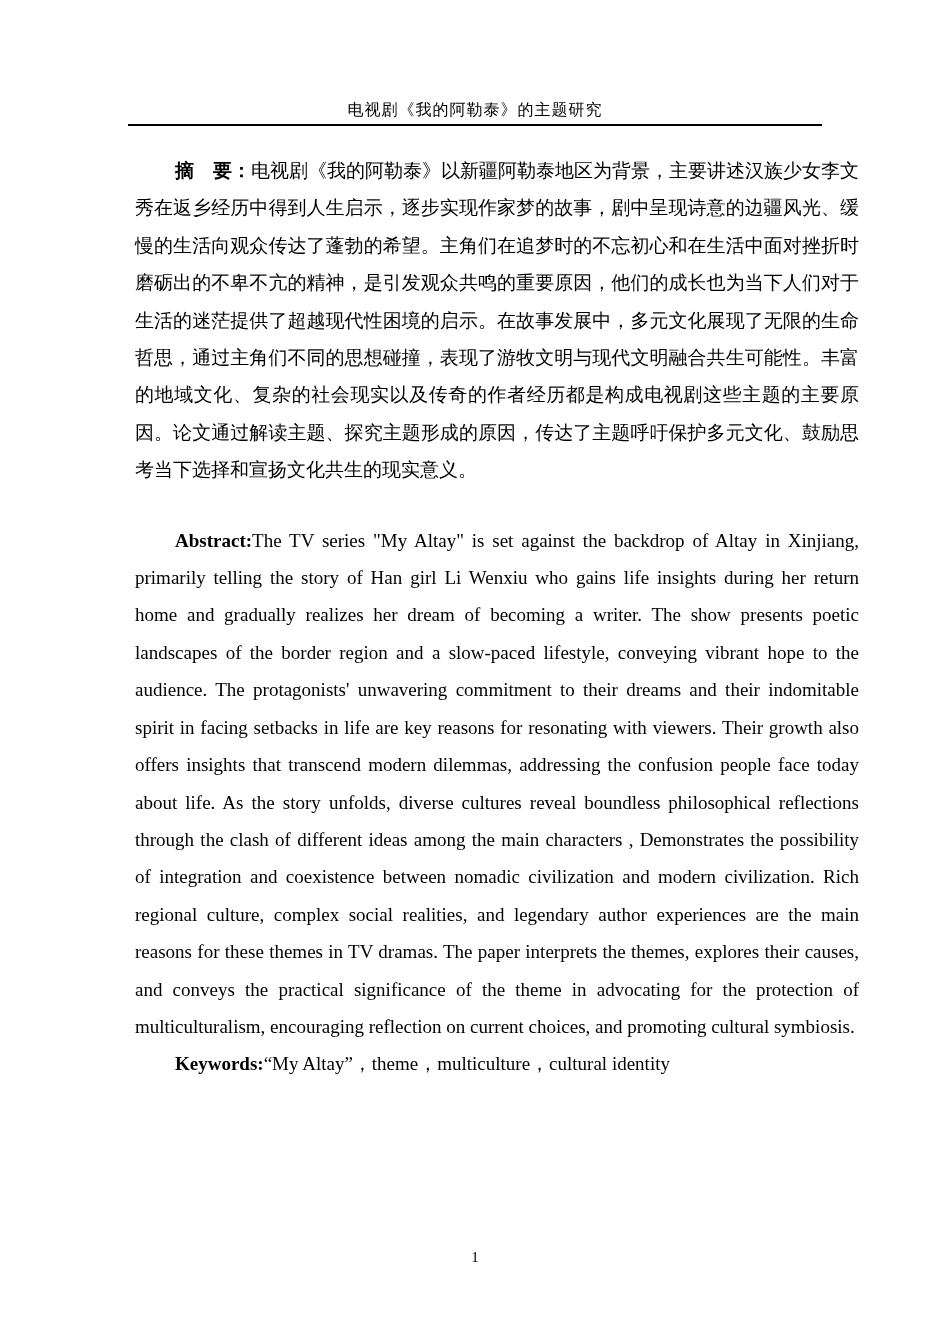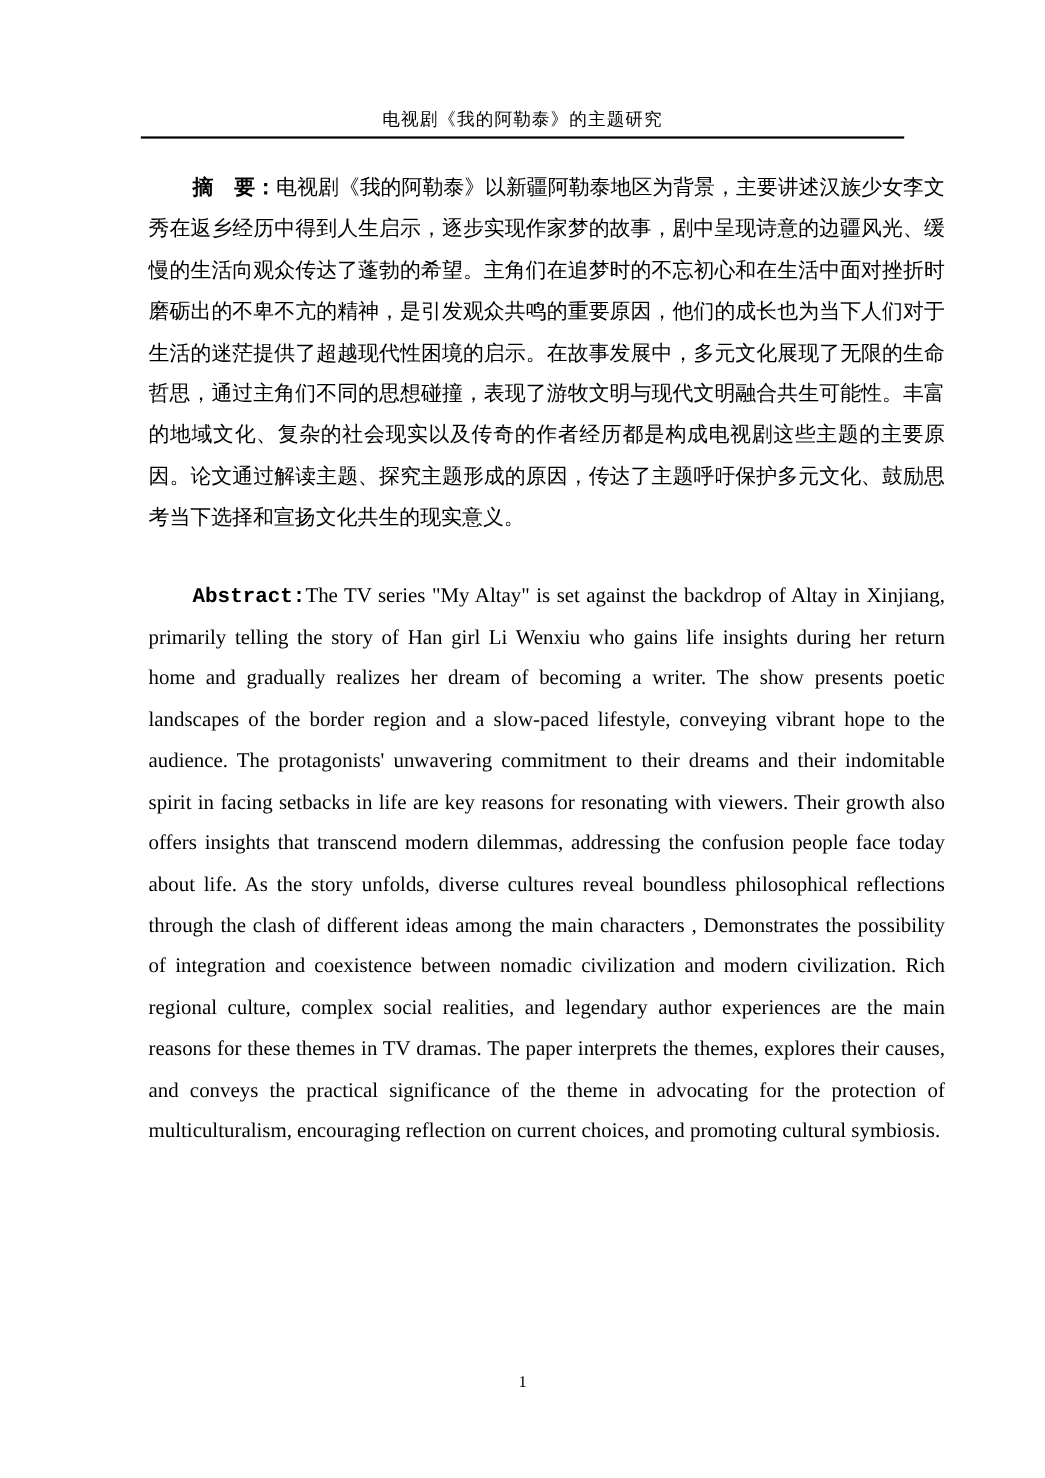--- a/index.html
+++ b/index.html
@@ -42,21 +42,20 @@
     font-size: 19px;
     line-height: 37.4px;
     text-align: justify;
   }
   .para {
     margin: 0;
     text-indent: 40px;
   }
   .para .label {
     font-weight: bold;
-    font-family: Liberation Mono, monospace;
   }
   .para-en-abstract {
     margin-top: 33px;
   }
   .page-footer {
     position: absolute;
     top: 1226px;
     left: 0;
     width: 950px;
     text-align: center;
@@ -73,20 +72,21 @@
     <span class="header-title">电视剧《我的阿勒泰》的主题研究</span>
   </header>
 
   <main class="page-body">
 
     <p class="para"><span class="label">摘　要：</span><span>电视剧《我的阿勒泰》以新疆阿勒泰地区为背景，主要讲述汉族少女李文秀在返乡经历中得到人生启示，逐步实现作家梦的故事，剧中呈现诗意的边疆风光、缓慢的生活向观众传达了蓬勃的希望。主角们在追梦时的不忘初心和在生活中面对挫折时磨砺出的不卑不亢的精神，是引发观众共鸣的重要原因，他们的成长也为当下人们对于生活的迷茫提供了超越现代性困境的启示。在故事发展中，多元文化展现了无限的生命哲思，通过主角们不同的思想碰撞，表现了游牧文明与现代文明融合共生可能性。丰富的地域文化、复杂的社会现实以及传奇的作者经历都是构成电视剧这些主题的主要原因。论文通过解读主题、探究主题形成的原因，传达了主题呼吁保护多元文化、鼓励思考当下选择和宣扬文化共生的现实意义。</span></p>
 
 
     <p class="para para-en-abstract"><span class="label">Abstract:</span><span>The TV series "My Altay" is set against the backdrop of Altay in Xinjiang, primarily telling the story of Han girl Li Wenxiu who gains life insights during her return home and gradually realizes her dream of becoming a writer. The show presents poetic landscapes of the border region and a slow-paced lifestyle, conveying vibrant hope to the audience. The protagonists' unwavering commitment to their dreams and their indomitable spirit in facing setbacks in life are key reasons for resonating with viewers. Their growth also offers insights that transcend modern dilemmas, addressing the confusion people face today about life. As the story unfolds, diverse cultures reveal boundless philosophical reflections through the clash of different ideas among the main characters , Demonstrates the possibility of integration and coexistence between nomadic civilization and modern civilization. Rich regional culture, complex social realities, and legendary author experiences are the main reasons for these themes in TV dramas. The paper interprets the themes, explores their causes, and conveys the practical significance of the theme in advocating for the protection of multiculturalism, encouraging reflection on current choices, and promoting cultural symbiosis.</span></p>
 
+    <p class="para"><span class="label">Keywords:</span><span>“My Altay”，theme，multiculture，cultural identity</span></p>
 
   </main>
 
   <footer class="page-footer">
     <span class="page-number">1</span>
   </footer>
 
 </div>
 
 </body></html>

